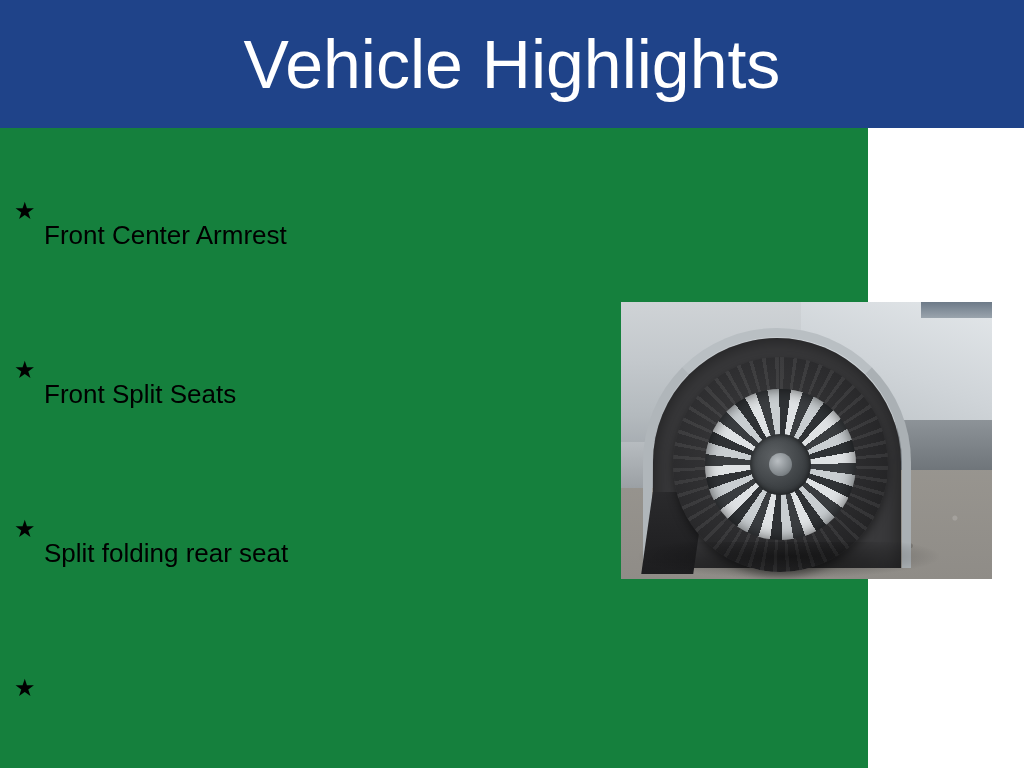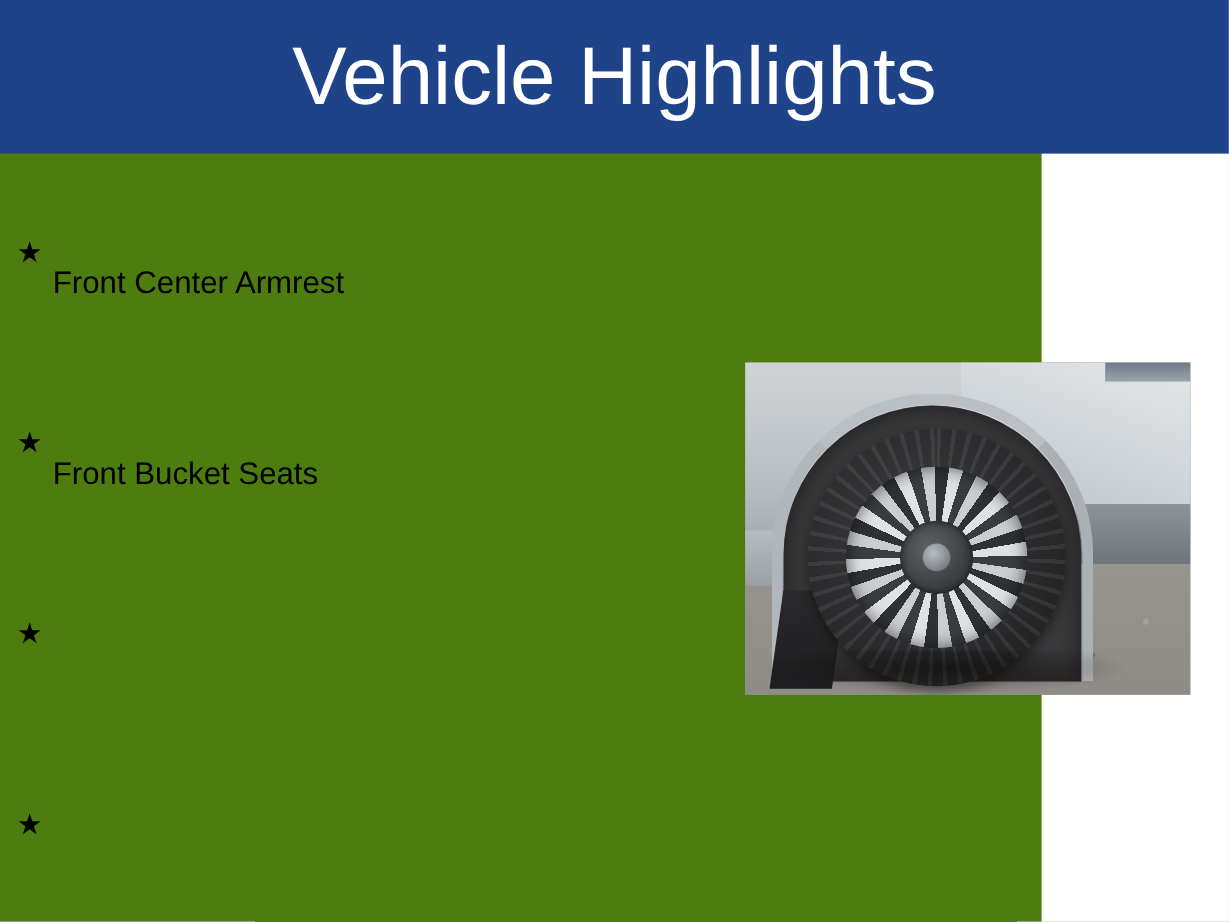--- a/index.html
+++ b/index.html
@@ -10,21 +10,21 @@
   body {
     width: 1024px;
     height: 768px;
     font-family: "Liberation Sans", sans-serif;
     overflow: hidden;
   }
   .slide {
     position: relative;
     width: 868px;
     height: 768px;
-    background: #4d7c0f;
+    background: #15803d;
   }
   .title-bar {
     position: absolute;
     left: 0;
     top: 0;
     width: 1024px;
     height: 128px;
     background: #1f4389;
     display: flex;
     align-items: center;
@@ -210,24 +210,25 @@
     <div class="title-text">Vehicle Highlights</div>
   </div>
 
   <ul class="bullet-list">
     <li class="bullet-item">
       <span class="bullet-star">★</span>
       <span class="bullet-label">Front Center Armrest</span>
     </li>
     <li class="bullet-item">
       <span class="bullet-star">★</span>
-      <span class="bullet-label">Front Bucket Seats</span>
-    </li>
-    <li class="bullet-item">
-      <span class="bullet-star">★</span>
+      <span class="bullet-label">Front Split Seats</span>
+    </li>
+    <li class="bullet-item">
+      <span class="bullet-star">★</span>
+      <span class="bullet-label">Split folding rear seat</span>
     </li>
     <li class="bullet-item">
       <span class="bullet-star">★</span>
     </li>
   </ul>
 
   <div class="photo">
     <div class="ph-ground"></div>
     <div class="ph-body"></div>
     <div class="ph-body-hl"></div>

